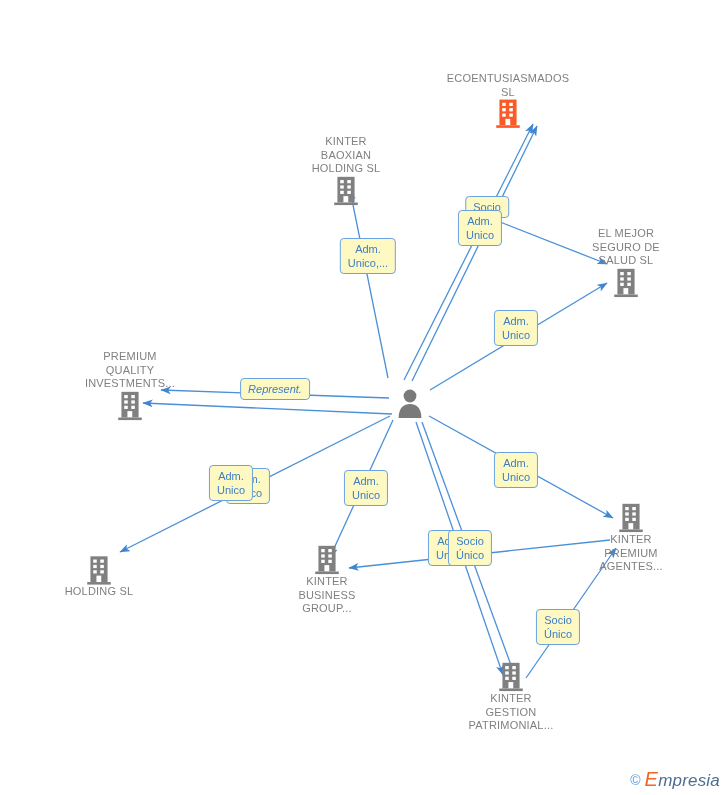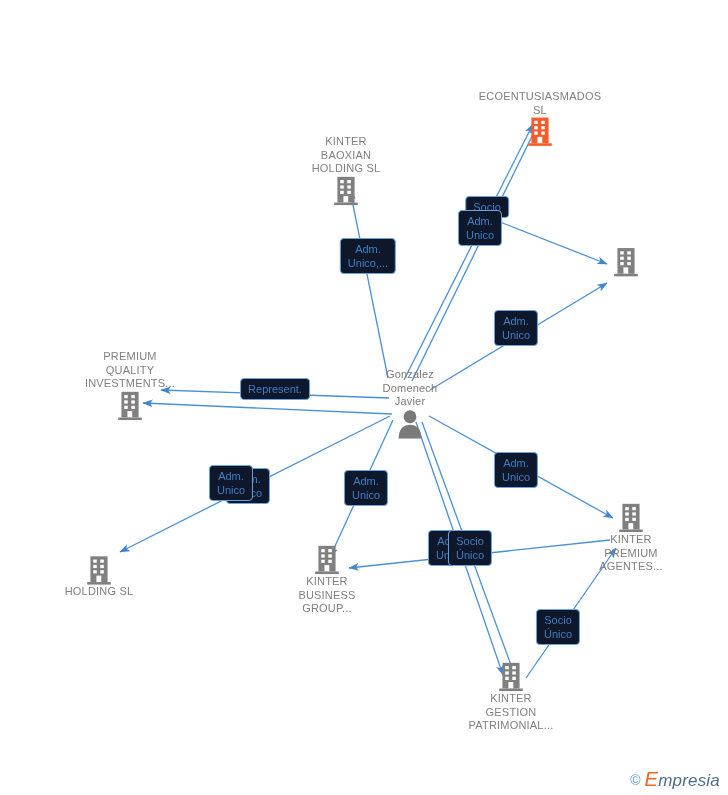--- a/index.html
+++ b/index.html
@@ -13,21 +13,21 @@
   #graph{position:absolute;left:0;top:0;width:728px;height:795px;}
   .node{position:absolute;transform:translate(-50%,-50%);text-align:center;width:130px;}
   .node .ntitle{
     font-size:11px;line-height:13.5px;color:#808080;letter-spacing:.2px;
     white-space:pre-line;
   }
   .node .bicon{display:block;margin:0 auto;}
   .node.person .ntitle{color:#7a7a7a;}
   .edge-label{
     position:absolute;transform:translate(-50%,-50%);
-    border:1px solid #6aa3e0;border-radius:4px;background:#0f172a;
+    border:1px solid #6aa3e0;border-radius:4px;background:#fef9c3;
     color:#3d7ec4;font-size:11px;line-height:14px;
     padding:3px 7px;text-align:center;white-space:pre-line;
     box-shadow:0 0 0 0 rgba(0,0,0,0);
   }
   .watermark{
     position:absolute;right:8px;bottom:6px;
     display:flex;align-items:center;gap:4px;
   }
   .watermark .cmark{color:#5a9bd5;font-size:14px;line-height:14px;}
   .watermark .wtext{
@@ -57,21 +57,21 @@
       <line x1="393" y1="420" x2="330" y2="557" stroke="#4a90d9" stroke-width="1.3" marker-end="url(#arrow)"></line>
       <line x1="429" y1="416" x2="613" y2="518" stroke="#4a90d9" stroke-width="1.3" marker-end="url(#arrow)"></line>
       <line x1="416" y1="422" x2="503" y2="675" stroke="#4a90d9" stroke-width="1.3" marker-end="url(#arrow)"></line>
       <line x1="422" y1="422" x2="515" y2="676" stroke="#4a90d9" stroke-width="1.3" marker-end="url(#arrow)"></line>
       <line x1="526" y1="678" x2="616" y2="548" stroke="#4a90d9" stroke-width="1.3" marker-end="url(#arrow)"></line>
       <line x1="610" y1="540" x2="349" y2="568" stroke="#4a90d9" stroke-width="1.3" marker-end="url(#arrow)"></line>
     </g>
 </svg>
 
 <div id="nodes-layer">
-    <div class="node" style="left: 540px; top: 100px; margin-top: 18px;">
+    <div class="node" style="left: 508px; top: 100px;">
       <div class="ntitle">ECOENTUSIASMADOS
 SL</div>
       <div>
         <svg class="bicon" width="26" height="30" viewBox="0 0 24 28">
           <rect x="4" y="1" width="16" height="24" fill="#fa5a28"></rect>
           <rect x="6.6" y="4" width="3.3" height="3" fill="#fff"></rect>
           <rect x="13.2" y="4" width="3.3" height="3" fill="#fff"></rect>
           <rect x="6.6" y="9" width="3.3" height="3" fill="#fff"></rect>
           <rect x="13.2" y="9" width="3.3" height="3" fill="#fff"></rect>
           <rect x="6.6" y="14" width="3.3" height="3" fill="#fff"></rect>
@@ -93,20 +93,23 @@
           <rect x="6.6" y="9" width="3.3" height="3" fill="#fff"></rect>
           <rect x="13.2" y="9" width="3.3" height="3" fill="#fff"></rect>
           <rect x="6.6" y="14" width="3.3" height="3" fill="#fff"></rect>
           <rect x="13.2" y="14" width="3.3" height="3" fill="#fff"></rect>
           <rect x="9.6" y="19" width="4.5" height="6" fill="#fff"></rect>
           <rect x="1" y="25" width="22" height="2.4" fill="#808080"></rect>
         </svg>
       </div>
     </div>
     <div class="node" style="left: 626px; top: 262px;">
+      <div class="ntitle">EL MEJOR
+SEGURO DE
+SALUD  SL</div>
       <div>
         <svg class="bicon" width="26" height="30" viewBox="0 0 24 28">
           <rect x="4" y="1" width="16" height="24" fill="#808080"></rect>
           <rect x="6.6" y="4" width="3.3" height="3" fill="#fff"></rect>
           <rect x="13.2" y="4" width="3.3" height="3" fill="#fff"></rect>
           <rect x="6.6" y="9" width="3.3" height="3" fill="#fff"></rect>
           <rect x="13.2" y="9" width="3.3" height="3" fill="#fff"></rect>
           <rect x="6.6" y="14" width="3.3" height="3" fill="#fff"></rect>
           <rect x="13.2" y="14" width="3.3" height="3" fill="#fff"></rect>
           <rect x="9.6" y="19" width="4.5" height="6" fill="#fff"></rect>
@@ -126,23 +129,20 @@
           <rect x="6.6" y="9" width="3.3" height="3" fill="#fff"></rect>
           <rect x="13.2" y="9" width="3.3" height="3" fill="#fff"></rect>
           <rect x="6.6" y="14" width="3.3" height="3" fill="#fff"></rect>
           <rect x="13.2" y="14" width="3.3" height="3" fill="#fff"></rect>
           <rect x="9.6" y="19" width="4.5" height="6" fill="#fff"></rect>
           <rect x="1" y="25" width="22" height="2.4" fill="#808080"></rect>
         </svg>
       </div>
     </div>
     <div class="node person" style="left: 410px; top: 403px;">
-      <div class="ntitle">Gonzalez
-Domenech
-Javier</div>
       <div>
         <svg class="bicon" width="28" height="30" viewBox="0 0 28 30">
           <circle cx="14" cy="8" r="6.4" fill="#7a7a7a"></circle>
           <path d="M2.6 30 C2.6 19.5 8 16 14 16 C20 16 25.4 19.5 25.4 30 Z" fill="#7a7a7a"></path>
         </svg>
       </div>
     </div>
     <div class="node" style="left: 99px; top: 577px;">
       <div>
         <svg class="bicon" width="26" height="30" viewBox="0 0 24 28">
@@ -215,21 +215,21 @@
     </div>
   </div>
 <div id="labels-layer">
     <div class="edge-label" style="left: 487px; top: 207px;">Socio</div>
     <div class="edge-label" style="left: 480px; top: 228px;">Adm.
 Unico</div>
     <div class="edge-label" style="left: 368px; top: 256px;">Adm.
 Unico,...</div>
     <div class="edge-label" style="left: 516px; top: 328px;">Adm.
 Unico</div>
-    <div class="edge-label" style="left: 275px; top: 389px;">Represent.</div>
+    <div class="edge-label" style="left: 275px; top: 389px; font-style: italic;">Represent.</div>
     <div class="edge-label" style="left: 248px; top: 486px;">Adm.
 Unico</div>
     <div class="edge-label" style="left: 231px; top: 483px;">Adm.
 Unico</div>
     <div class="edge-label" style="left: 366px; top: 488px;">Adm.
 Unico</div>
     <div class="edge-label" style="left: 516px; top: 470px;">Adm.
 Unico</div>
     <div class="edge-label" style="left: 450px; top: 548px;">Adm.
 Unico</div>

